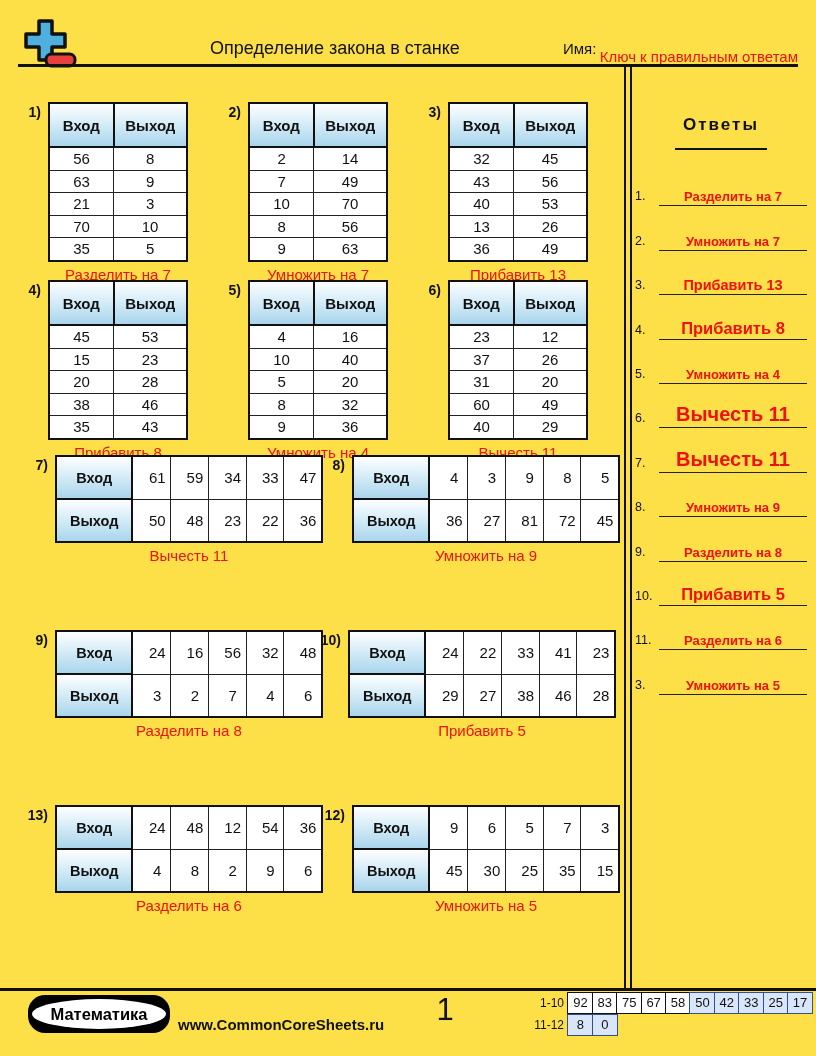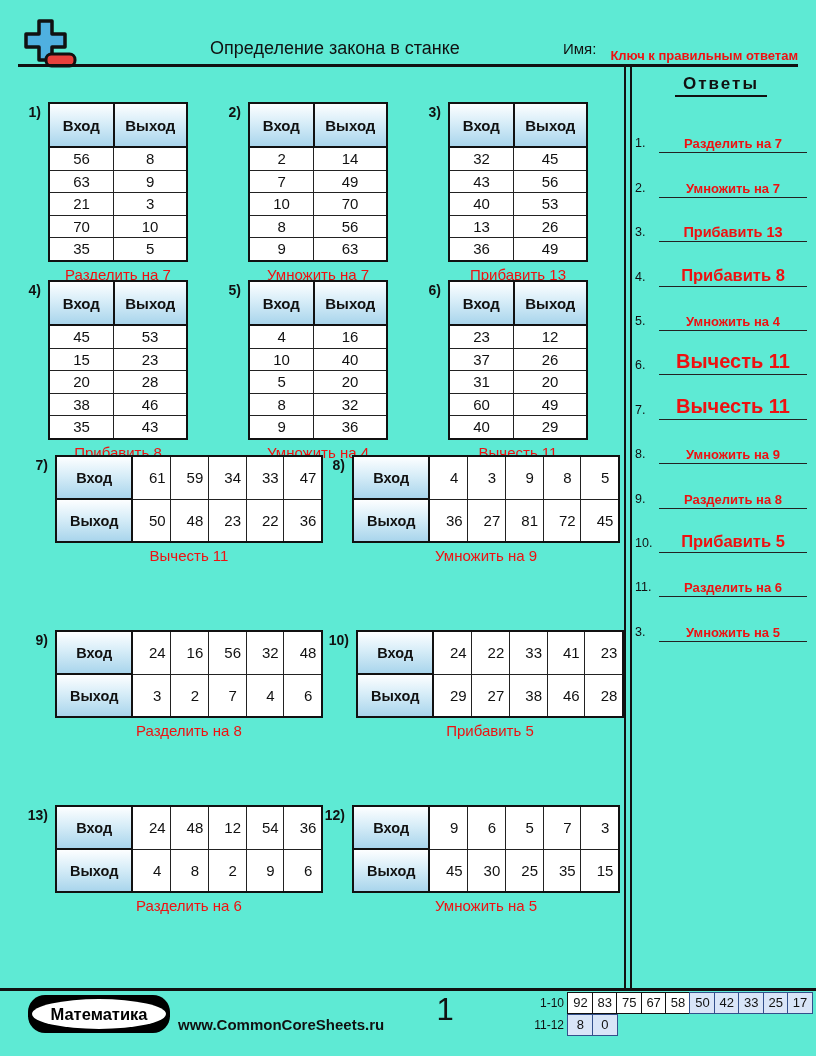--- a/index.html
+++ b/index.html
@@ -1,23 +1,23 @@
 <!DOCTYPE html>
 <html><head>
 <meta charset="utf-8">
 <style>
   html,body{margin:0;padding:0;width:816px;height:1056px;overflow:hidden;background:#fff;
     font-family:"Liberation Sans",sans-serif;color:#111;}
-  .page{position:absolute;inset:0;width:816px;height:1056px;background:#5eead4;}
+  .page{position:absolute;inset:0;width:816px;height:1056px;background:#fde047;}
 
   
   .logo{position:absolute;left:18px;top:18px;width:62px;height:50px;}
   .title{position:absolute;left:120px;top:38px;width:430px;text-align:center;font-size:18px;}
   .name-label{position:absolute;left:563px;top:40px;font-size:15px;}
-  .key-label{position:absolute;right:18px;top:48px;font-size:13px;font-weight:bold;color:var(--red);}
+  .key-label{position:absolute;right:18px;top:48px;font-size:15px;font-weight:normal;color:var(--red);}
   .header-line{position:absolute;left:18px;right:18px;top:64px;height:2.5px;background:#111;}
   .instruction{position:absolute;left:18px;top:71px;font-size:13.5px;font-weight:bold;}
 
   
   .divider{position:absolute;left:624px;top:66px;width:4px;height:922px;
     border-left:2px solid #111;border-right:2px solid #111;}
 
   
   :root{--red:#ee1111;}
   .pwrap{position:absolute;}
@@ -29,27 +29,27 @@
   .pwrap.vertical{width:140px;}
   .pwrap.vertical th{width:66px;height:26px;}
   .pwrap.vertical td{height:21.5px;}
   .pwrap.horizontal{width:268px;}
   .pwrap.horizontal th{width:72px;height:25px;font-size:14.5px;}
   .pwrap.horizontal td{width:38px;height:25px;padding-left:11px;}
   .tanswer{text-align:center;color:var(--red);font-size:15px;margin-top:4px;}
   .pos1{left:48px;top:102px;}  .pos2{left:248px;top:102px;}  .pos3{left:448px;top:102px;}
   .pos4{left:48px;top:280px;}  .pos5{left:248px;top:280px;}  .pos6{left:448px;top:280px;}
   .pos7{left:55px;top:455px;}  .pos8{left:352px;top:455px;}
-  .pos9{left:55px;top:630px;}  .pos10{left:356px;top:630px;}
+  .pos9{left:55px;top:630px;}  .pos10{left:348px;top:630px;}
   .pos11{left:55px;top:805px;} .pos12{left:352px;top:805px;}
 
   
   .answers{position:absolute;left:633px;top:74px;width:176px;text-align:center;}
   .answers-title{display:inline-block;font-size:17px;font-weight:bold;
-    border-bottom:2.2px solid #111;padding:0 8px 1px 8px;letter-spacing:2px;}
+    border-bottom:2.2px solid #111;padding:0 8px 13px 8px;letter-spacing:2px;margin-top:41px;}
   .answers-list{margin-top:12px;}
   .answer-item{display:flex;align-items:flex-end;height:44.4px;padding:0 2px;}
   .answer-num{font-size:12.5px;min-width:24px;text-align:left;padding-bottom:3px;}
   .answer-line{flex:1;border-bottom:1.6px solid #222;color:var(--red);font-weight:bold;
     text-align:center;padding-bottom:1px;white-space:nowrap;}
   .sz-n{font-size:13px;} .sz-ms{font-size:14.5px;} .sz-m{font-size:16.5px;} .sz-l{font-size:20px;}
 
   
   .footer-line{position:absolute;left:0;right:0;top:988px;height:2.6px;background:#111;}
   .brand{position:absolute;left:28px;top:995px;width:142px;height:38px;background:#000;

